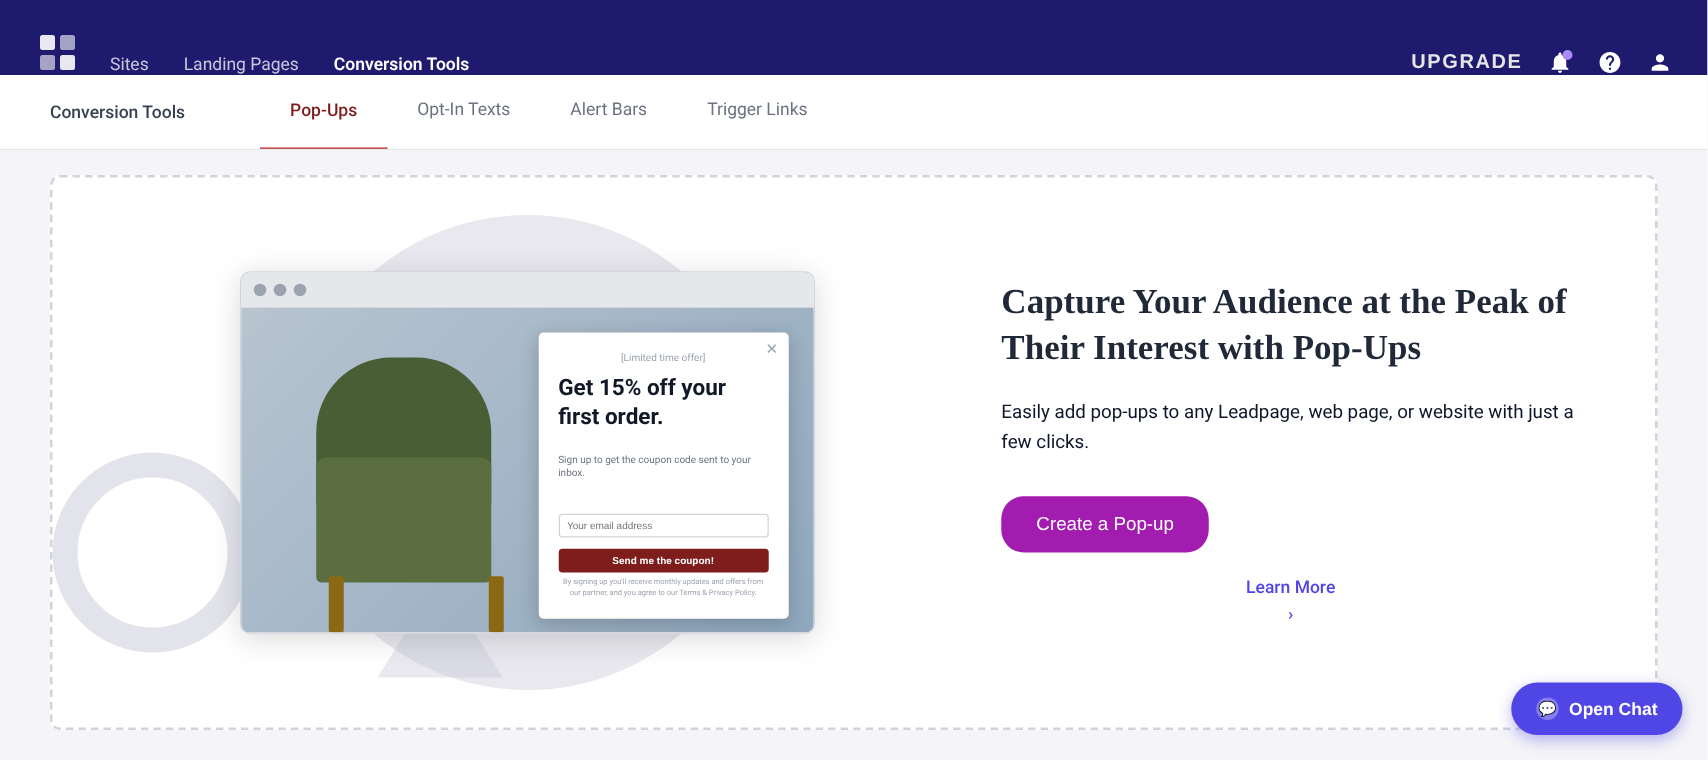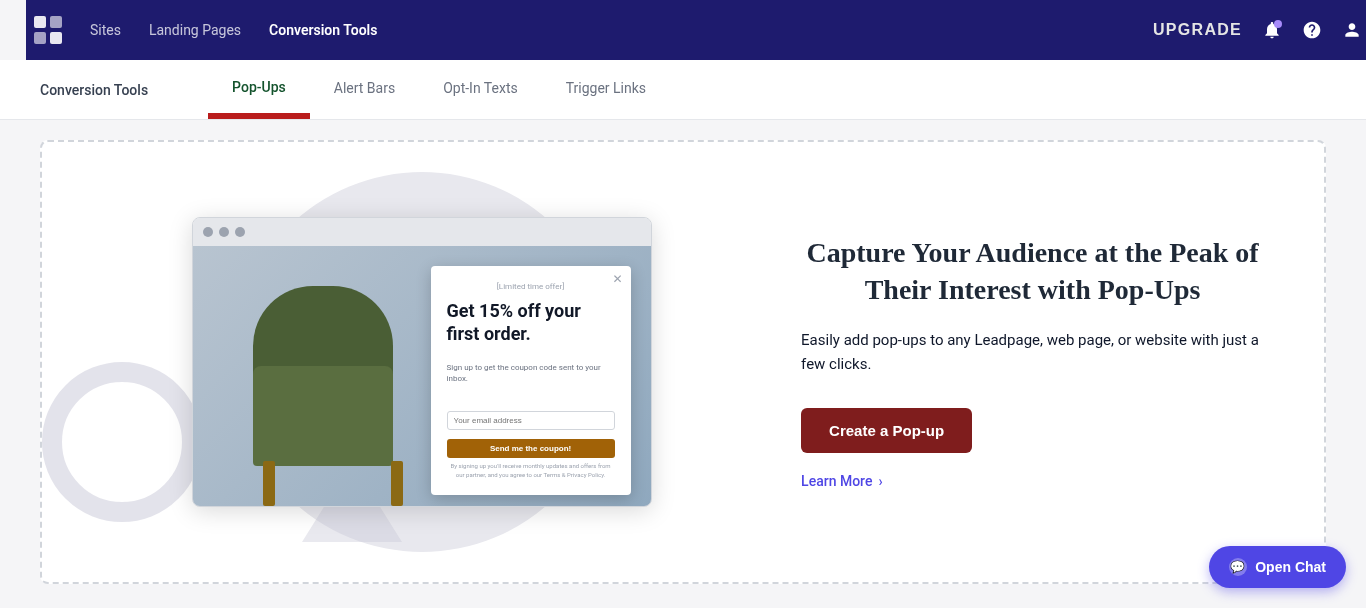--- a/index.html
+++ b/index.html
@@ -3,24 +3,23 @@
   <meta charset="utf-8">
   <style>
     * { box-sizing: border-box; margin: 0; padding: 0; }
     body { font-family: -apple-system, BlinkMacSystemFont, 'Segoe UI', Roboto, sans-serif; background: #f5f5f7; overflow-x: hidden; }
 
     
     .top-nav {
       background: #1e1b6e;
       height: 60px;
       display: flex;
-      align-items: center;
-      padding: 0 4px;
-      position: relative;
-      margin-left: 26px;
+      align-items: flex-end;
+      padding: 0 28px;
+      position: relative;
     }
     .nav-logo {
       width: 36px;
       height: 36px;
       margin-right: 24px;
       display: flex;
       align-items: center;
       justify-content: center;
       flex-shrink: 0;
     }
@@ -109,22 +108,22 @@
       display: flex;
       align-items: center;
       font-size: 14px;
       color: #6b7280;
       cursor: pointer;
       border-bottom: 3px solid transparent;
       font-weight: 400;
       position: relative;
     }
     .sub-nav-tab.active {
-      color: #14532d;
-      border-bottom: 6px solid #b91c1c;
+      color: #7f1d1d;
+      border-bottom: 1px solid #b91c1c;
       font-weight: 500;
     }
     .create-btn {
       background: #5b50e8;
       color: white;
       border: none;
       border-radius: 6px;
       padding: 12px 24px;
       font-size: 14px;
       font-weight: 600;
@@ -293,21 +292,21 @@
       width: 100%;
       border: 1px solid #d1d5db;
       border-radius: 3px;
       padding: 4px 6px;
       font-size: 8px;
       color: #9ca3af;
       margin-bottom: 6px;
     }
     .popup-btn {
       width: 100%;
-      background: #a16207;
+      background: #7f1d1d;
       color: white;
       border: none;
       border-radius: 3px;
       padding: 5px;
       font-size: 8px;
       font-weight: 600;
       cursor: pointer;
     }
     .popup-fine-print {
       font-size: 6px;
@@ -322,49 +321,49 @@
       flex: 1;
       padding-left: 60px;
     }
     .promo-heading {
       font-size: 28px;
       font-weight: 700;
       color: #1f2937;
       line-height: 1.3;
       margin-bottom: 20px;
       font-family: Georgia, serif;
-      text-align: center;
     }
     .promo-description {
       font-size: 15px;
       color: #0f172a;
       line-height: 1.6;
       margin-bottom: 32px;
     }
     .create-popup-btn {
-      background: #7f1d1d;
+      background: #a21caf;
       color: white;
       border: none;
-      border-radius: 6px;
+      border-radius: 18px;
       padding: 14px 28px;
       font-size: 15px;
-      font-weight: 700;
+      font-weight: 400;
       cursor: pointer;
       display: inline-block;
       margin-bottom: 20px;
     }
     .learn-more-link {
       display: flex;
       align-items: center;
       gap: 6px;
       color: #4f46e5;
       font-size: 14px;
       font-weight: 500;
       cursor: pointer;
       text-decoration: none;
+      flex-direction: column;
     }
     .learn-more-arrow {
       font-size: 14px;
     }
 
     
     .open-chat-btn {
       position: fixed;
       bottom: 20px;
       right: 20px;
@@ -453,22 +452,22 @@
         <path d="M12 12c2.21 0 4-1.79 4-4s-1.79-4-4-4-4 1.79-4 4 1.79 4 4 4zm0 2c-2.67 0-8 1.34-8 4v2h16v-2c0-2.66-5.33-4-8-4z"></path>
       </svg>
     </button>
   </div>
 </nav>
 
 <div class="sub-nav">
   <span class="sub-nav-title">Conversion Tools</span>
   <div class="sub-nav-tabs">
     <div class="sub-nav-tab active">Pop-Ups</div>
+    <div class="sub-nav-tab">Opt-In Texts</div>
     <div class="sub-nav-tab">Alert Bars</div>
-    <div class="sub-nav-tab">Opt-In Texts</div>
     <div class="sub-nav-tab">Trigger Links</div>
   </div>
 </div>
 
 <div class="main-content">
   <div class="promo-card">
 
     <div class="illustration-side">
       <div class="bg-circle"></div>
 

